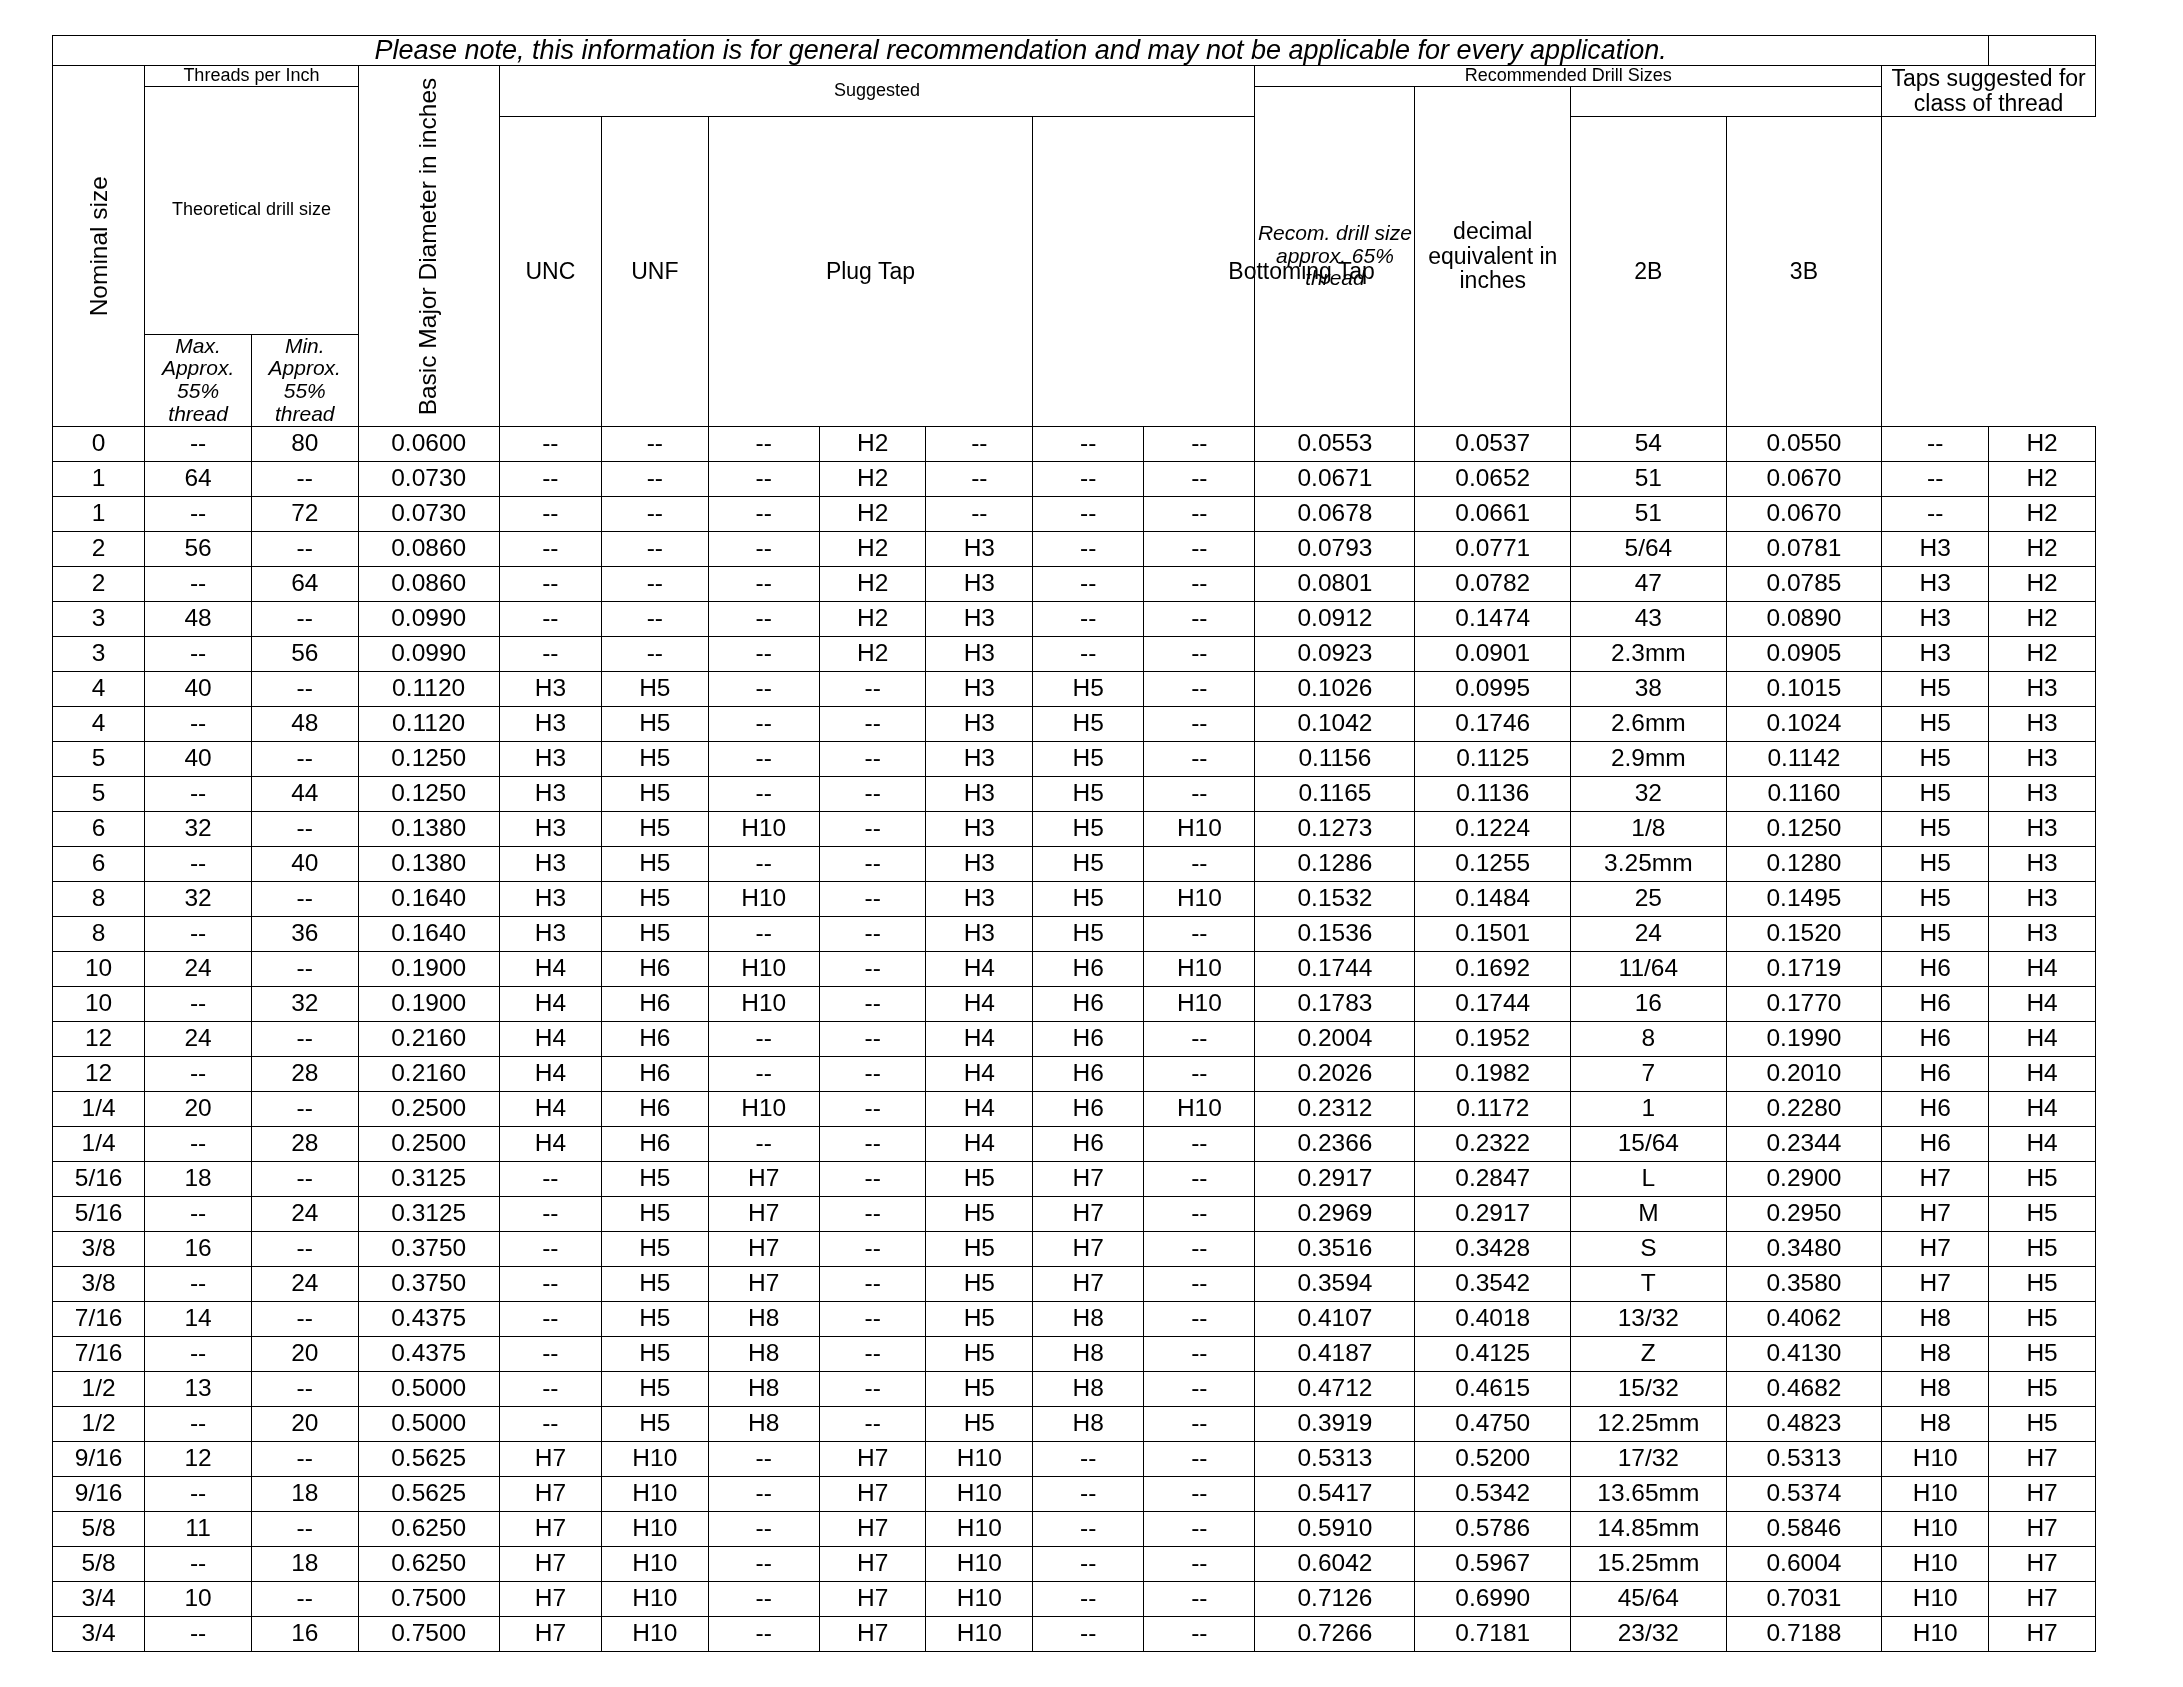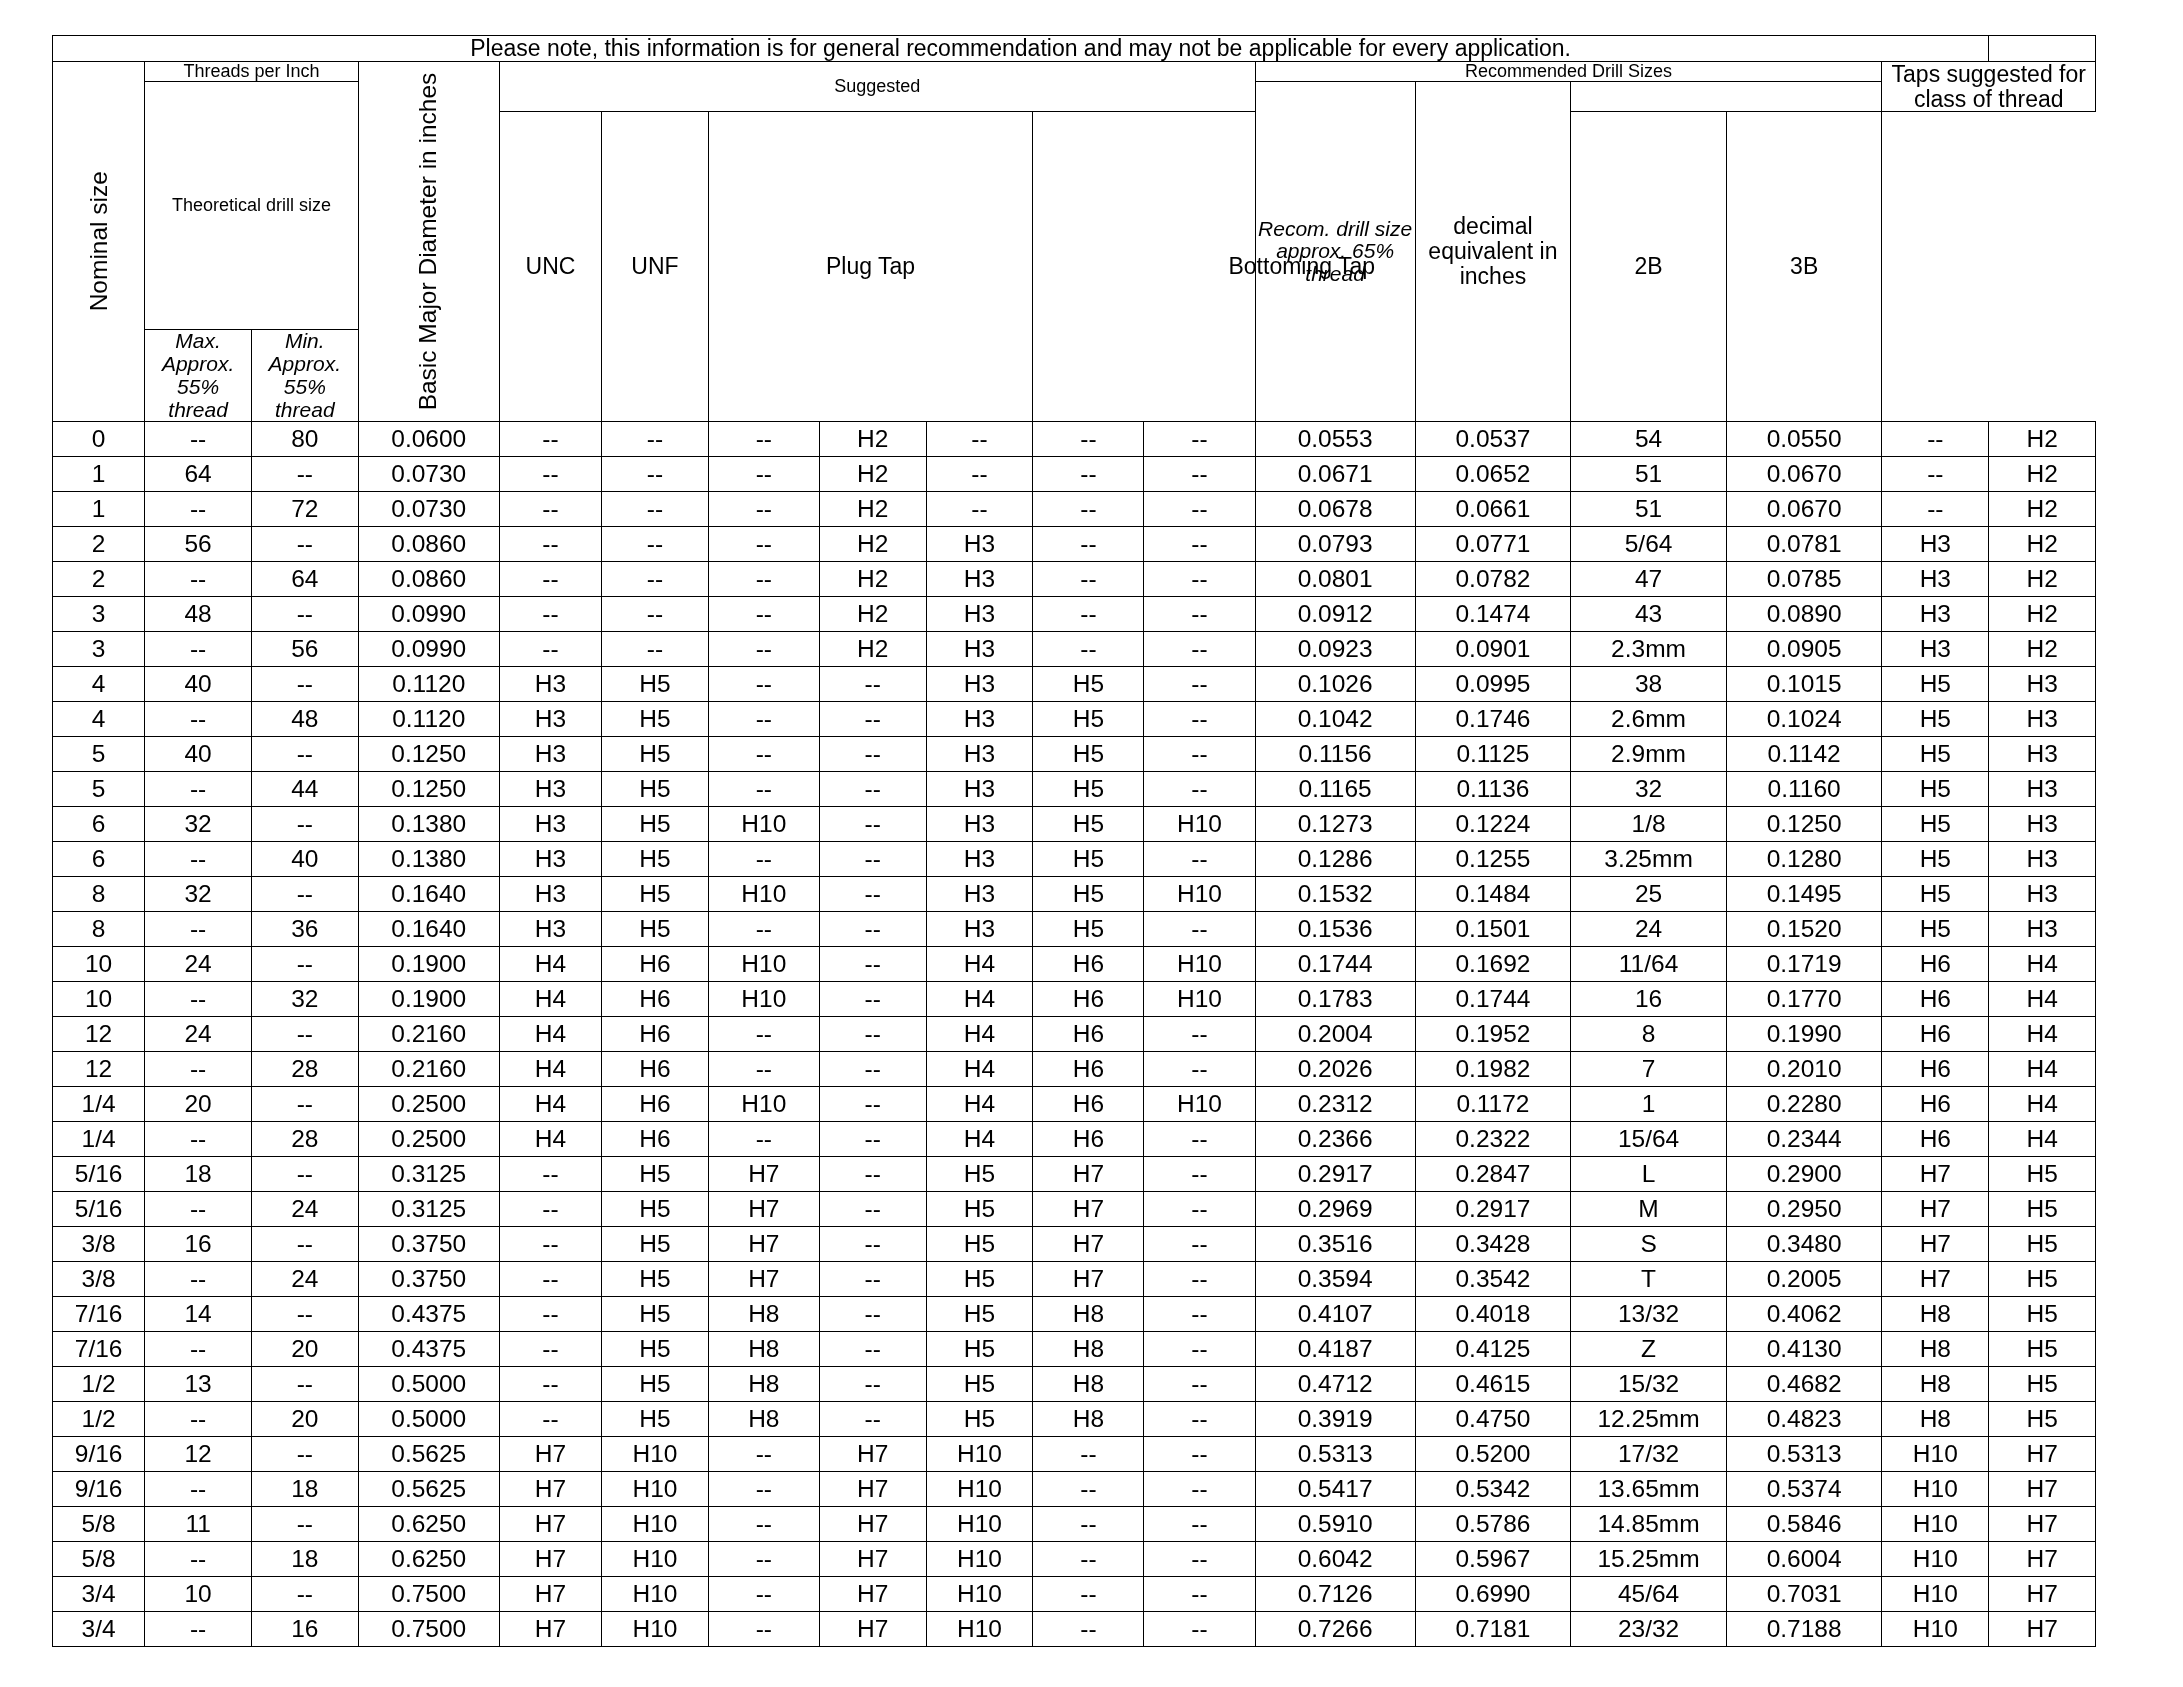--- a/index.html
+++ b/index.html
@@ -29,23 +29,24 @@
     border: 1.7px solid #000000;
     padding: 0;
     text-align: center;
     vertical-align: middle;
     font-weight: normal;
     line-height: 1.08;
   }
   .note-cell {
     text-align: left;
     font-weight: bold;
-    font-size: 23px;
+    font-size: 27px;
     padding: 5.2px 8.7px 7px 12.2px;
     white-space: nowrap;
+    font-style: italic;
   }
   .note-blank {
     border: 1.7px solid #000000;
   }
   .vert {
     writing-mode: vertical-rl;
     transform: rotate(180deg);
     white-space: nowrap;
     font-size: 24.5px;
     padding: 5.2px 0;
@@ -597,21 +598,21 @@
           <td>--</td>
           <td>H5</td>
           <td>H7</td>
           <td>--</td>
           <td>H5</td>
           <td>H7</td>
           <td>--</td>
           <td>0.3594</td>
           <td>0.3542</td>
           <td>T</td>
-          <td>0.2005</td>
+          <td>0.3580</td>
           <td>H7</td>
           <td>H5</td>
         </tr>
         <tr class="data">
           <td>7/16</td>
           <td>14</td>
           <td>--</td>
           <td>0.4375</td>
           <td>--</td>
           <td>H5</td>

